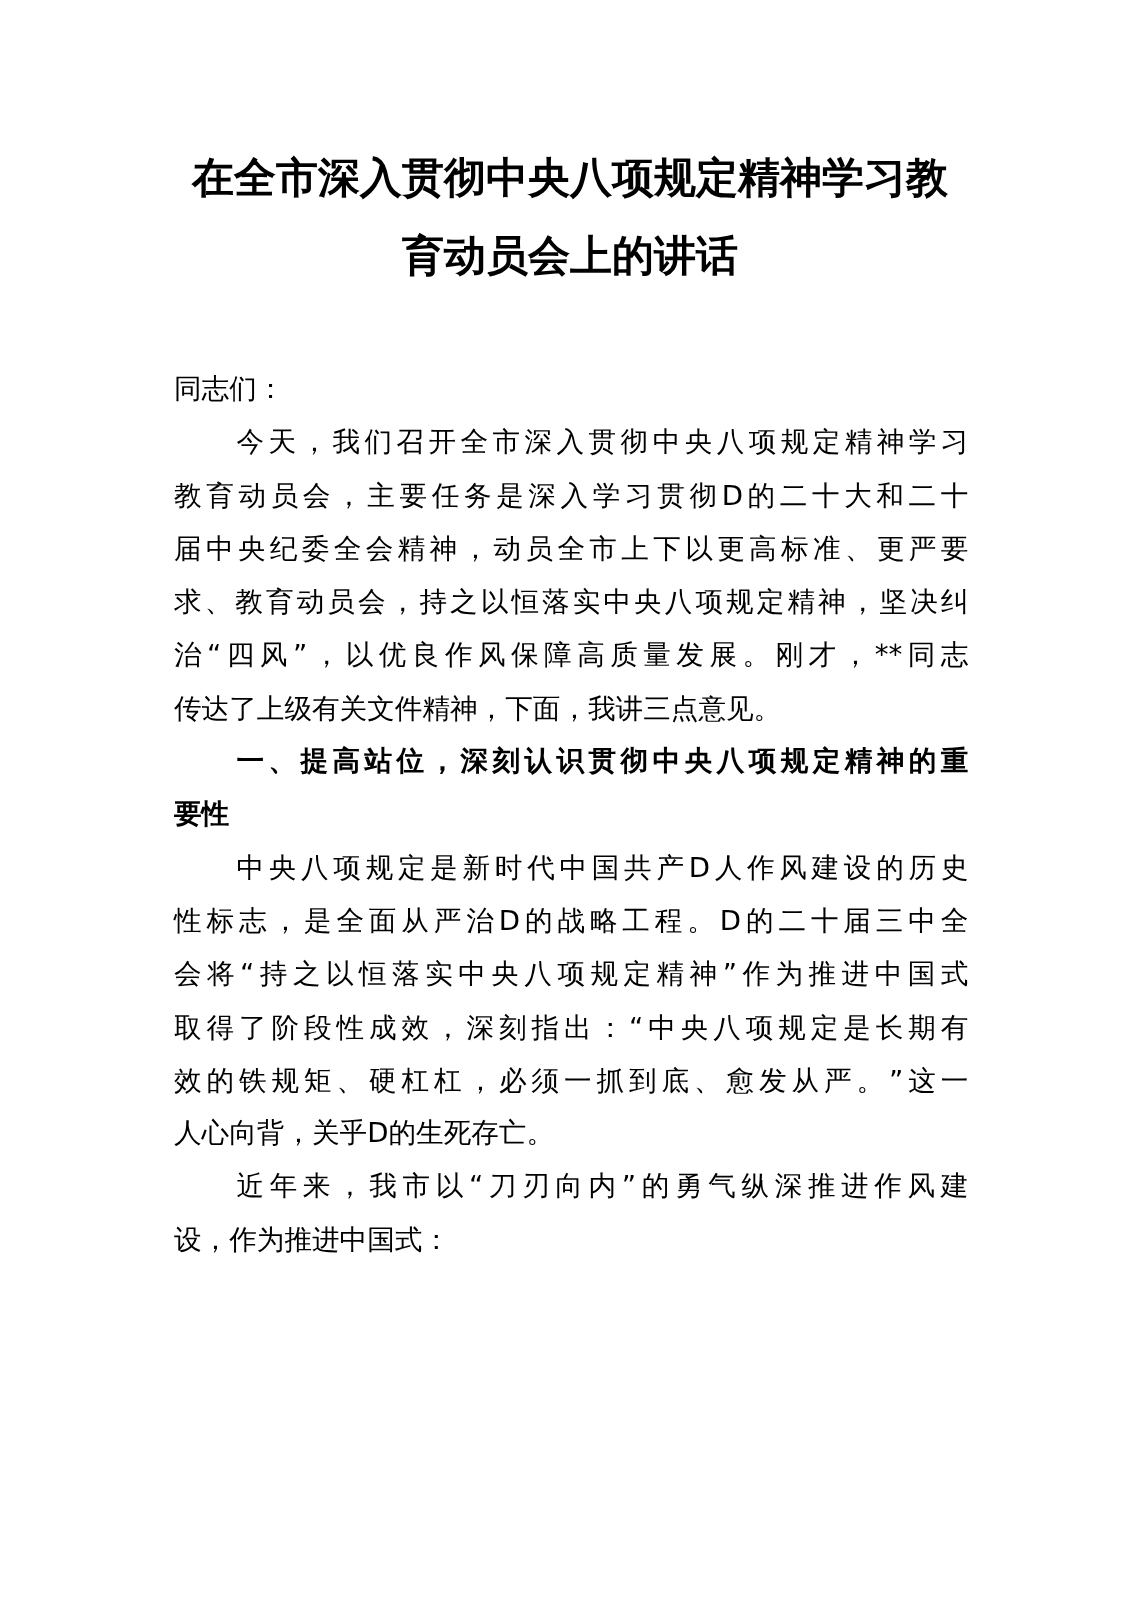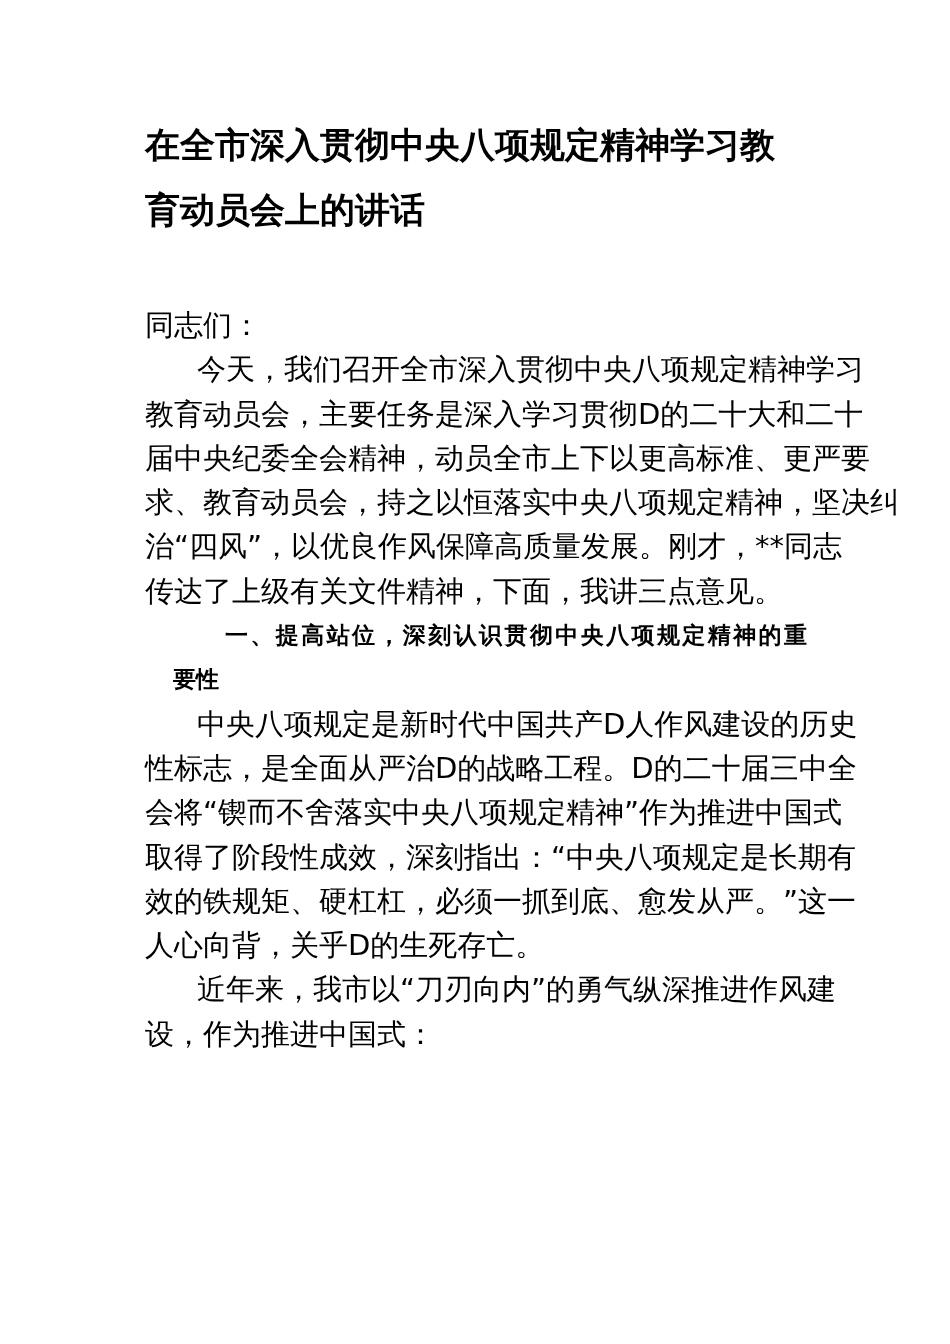--- a/index.html
+++ b/index.html
@@ -21,57 +21,57 @@
       top: 0;
       width: 950px;
       height: 1344px;
       background: #ffffff;
     }
     .title {
       position: absolute;
       left: 145px;
       top: 116px;
       width: 660px;
-      font-family: Liberation Mono, monospace;
+      text-align: center;
+      font-family: Liberation Sans, sans-serif;
       font-weight: bold;
       font-size: 35px;
       line-height: 65px;
       letter-spacing: 0px;
     }
     .title .tline {
       display: block;
       white-space: nowrap;
     }
     .body {
       position: absolute;
       left: 145px;
       top: 303px;
       width: 662px;
     }
     .line {
       display: block;
       height: 44.3px;
       line-height: 44.3px;
-      font-size: 29px;
+      font-size: 23px;
       white-space: nowrap;
       text-align: justify;
       text-align-last: justify;
       font-family: "DejaVu Sans", "Liberation Sans", sans-serif;
       font-weight: normal;
     }
     .line.last {
       text-align-last: left;
     }
     .line.indent {
       padding-left: 52px;
     }
     .line.heading {
       font-weight: bold;
       font-size: 23px;
-      margin-left: 28px;
     }
     .bullet {
       display: inline-block;
       width: 20px;
     }
   </style>
 </head>
 <body>
 
 <div class="page">
@@ -95,21 +95,21 @@
     </div>
 
     <div>
       <span class="line indent heading">一、提高站位，深刻认识贯彻中央八项规定精神的重</span>
       <span class="line heading last">要性</span>
     </div>
 
     <div>
       <span class="line indent">中央八项规定是新时代中国共产D人作风建设的历史</span>
       <span class="line">性标志，是全面从严治D的战略工程。D的二十届三中全</span>
-      <span class="line">会将“锲而不舍落实中央八项规定精神”作为推进中国式</span>
+      <span class="line">会将“持之以恒落实中央八项规定精神”作为推进中国式</span>
       <span class="line">取得了阶段性成效，深刻指出：“中央八项规定是长期有</span>
       <span class="line">效的铁规矩、硬杠杠，必须一抓到底、愈发从严。”这一</span>
       <span class="line last">人心向背，关乎D的生死存亡。</span>
     </div>
 
     <div>
       <span class="line indent">近年来，我市以“刀刃向内”的勇气纵深推进作风建</span>
       <span class="line last">设，作为推进中国式：</span>
     </div>
 

